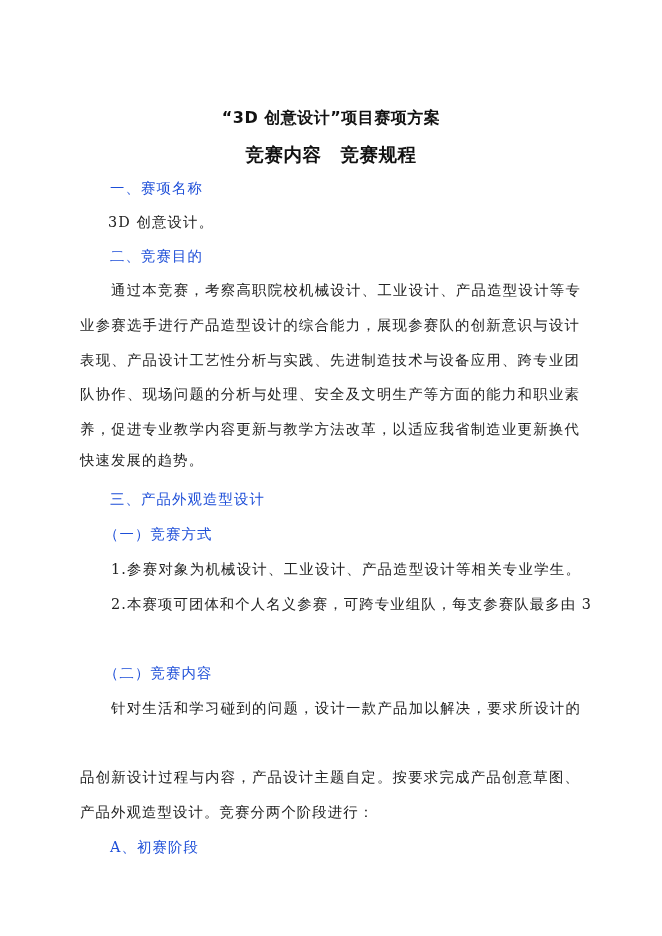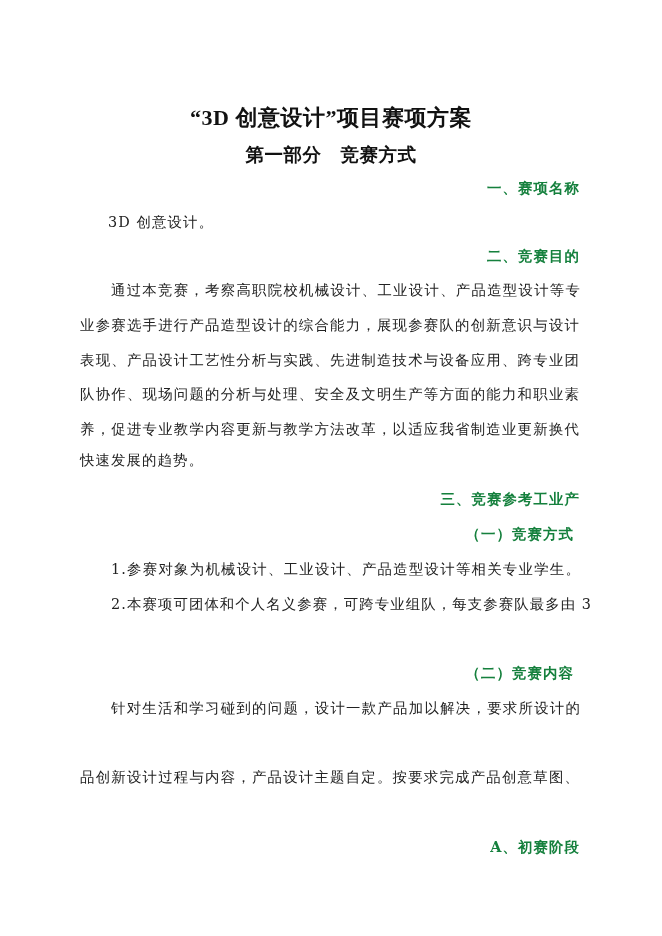--- a/index.html
+++ b/index.html
@@ -3,51 +3,52 @@
 <meta charset="utf-8">
 <style>
   html, body { margin: 0; padding: 0; background: #ffffff; }
   body { width: 662px; height: 936px; overflow: hidden; position: relative;
          font-family: "DejaVu Serif", "Liberation Serif", serif; color: #222222; }
   .page { position: absolute; left: 0; top: 0; width: 662px; height: 936px; background: #ffffff; }
   .line { position: absolute; left: 80px; width: 500px; height: 34px; line-height: 34px;
           font-size: 14.4px; letter-spacing: 1.1px; white-space: nowrap; }
   .title { left: 0; width: 662px; text-align: center; font-family: "DejaVu Sans", "Liberation Sans", sans-serif;
            font-weight: bold; color: #111111; letter-spacing: 0.5px; }
-  .title1 { font-size: 22px; font-family: Liberation Serif, serif; }
+  .title1 { font-size: 16px; }
   .title2 { font-size: 18.5px; word-spacing: 8px; }
-  .heading { font-weight: bold; color: #15803d; left: 110px; width: 470px; text-align: right; }
+  .heading { font-weight: normal; color: #1d4ed8; left: 110px; width: 470px; }
   .sub { left: 104px; }
   .indent { left: 111px; width: 470px; }
   .plain { left: 108px; }
   .justify { text-align: justify; text-align-last: justify; }
 </style>
 </head>
 <body>
 
 <div class="page">
 
   <div class="line title title1" style="top:101px;">“3D 创意设计”项目赛项方案</div>
-  <div class="line title title2" style="top:138px;">第一部分　竞赛方式</div>
+  <div class="line title title2" style="top:138px;">竞赛内容　竞赛规程</div>
 
   <div class="line heading" style="top:171px;">一、赛项名称</div>
   <div class="line plain" style="top:205px;">3D 创意设计。</div>
 
   <div class="line heading" style="top:239px;">二、竞赛目的</div>
   <div class="line indent justify" style="top:273px;">通过本竞赛，考察高职院校机械设计、工业设计、产品造型设计等专</div>
   <div class="line justify" style="top:308px;">业参赛选手进行产品造型设计的综合能力，展现参赛队的创新意识与设计</div>
   <div class="line justify" style="top:343px;">表现、产品设计工艺性分析与实践、先进制造技术与设备应用、跨专业团</div>
   <div class="line justify" style="top:377px;">队协作、现场问题的分析与处理、安全及文明生产等方面的能力和职业素</div>
   <div class="line justify" style="top:412px;">养，促进专业教学内容更新与教学方法改革，以适应我省制造业更新换代</div>
   <div class="line" style="top:443px;">快速发展的趋势。</div>
 
-  <div class="line heading" style="top:482px;">三、竞赛参考工业产</div>
+  <div class="line heading" style="top:482px;">三、产品外观造型设计</div>
   <div class="line heading sub" style="top:517px;">（一）竞赛方式</div>
   <div class="line indent justify" style="top:552px;">1.参赛对象为机械设计、工业设计、产品造型设计等相关专业学生。</div>
   <div class="line indent justify" style="top:587px;">2.本赛项可团体和个人名义参赛，可跨专业组队，每支参赛队最多由 3</div>
 
   <div class="line heading sub" style="top:656px;">（二）竞赛内容</div>
   <div class="line indent justify" style="top:691px;">针对生活和学习碰到的问题，设计一款产品加以解决，要求所设计的</div>
   <div class="line justify" style="top:760px;">品创新设计过程与内容，产品设计主题自定。按要求完成产品创意草图、</div>
+  <div class="line" style="top:795px;">产品外观造型设计。竞赛分两个阶段进行：</div>
 
   <div class="line heading" style="top:830px;">A、初赛阶段</div>
 
 </div>
 
 </body></html>

